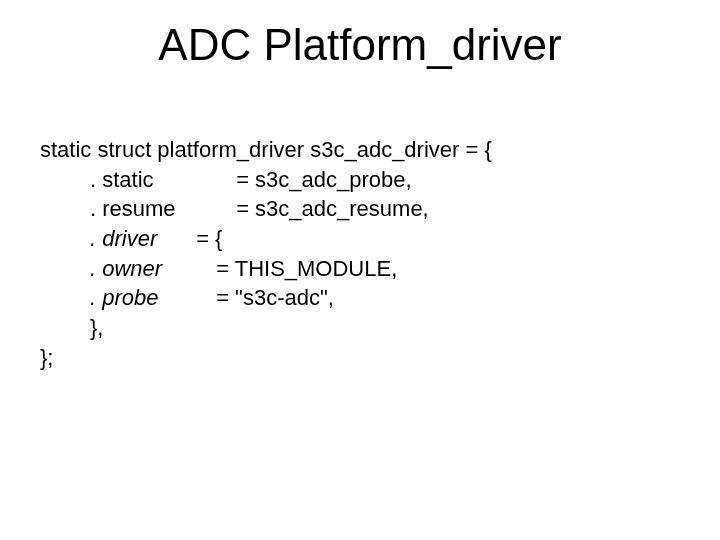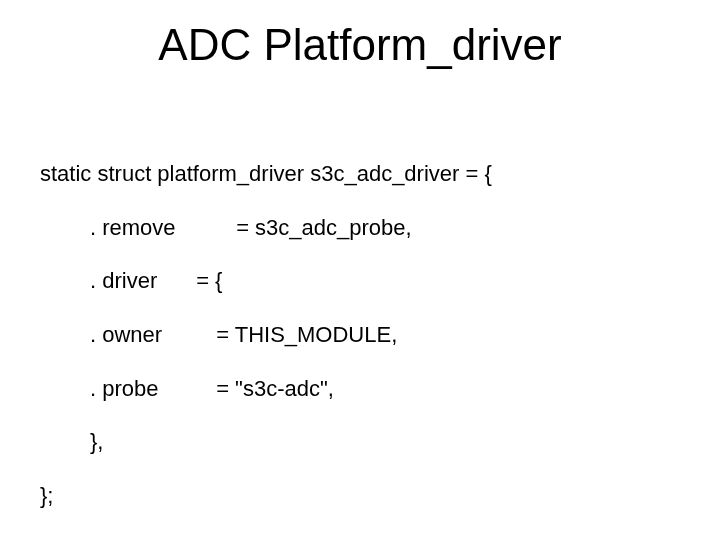--- a/index.html
+++ b/index.html
@@ -29,44 +29,48 @@
     letter-spacing: 0px;
   }
   .body {
     position: absolute;
     top: 135px;
     left: 40px;
     font-size: 22px;
     line-height: 1.35;
     white-space: nowrap;
   }
-  .row { display: block; margin-top: 24px; }
+  .row { display: block; }
   .indent1 { padding-left: 50px; }
   .field { display: inline-block; width: 110px; }
-  .field2 { display: inline-block; width: 100px; }
+  .field2 { display: inline-block; width: 100px; font-style: italic; }
   .eq { display: inline-block; }
 </style>
 </head>
 <body>
 
 <div class="slide">
 
   <div class="title">ADC Platform_driver</div>
 
   <div class="body">
 
     <span class="row">static struct platform_driver s3c_adc_driver = {</span>
 
     <span class="row indent1">
-      <span class="field">. remove</span>
+      <span class="field">. static</span>
       <span class="eq" style="padding-left:30px">= s3c_adc_probe,</span>
     </span>
 
 
 
+    <span class="row indent1">
+      <span class="field">. resume</span>
+      <span class="eq" style="padding-left:30px">= s3c_adc_resume,</span>
+    </span>
 
     <span class="row indent1">
       <span class="field2">. driver</span>
       <span class="eq">= {</span>
     </span>
 
     <span class="row indent1">
       <span class="field2">. owner</span>
       <span class="eq" style="padding-left:20px">= THIS_MODULE,</span>
     </span>

